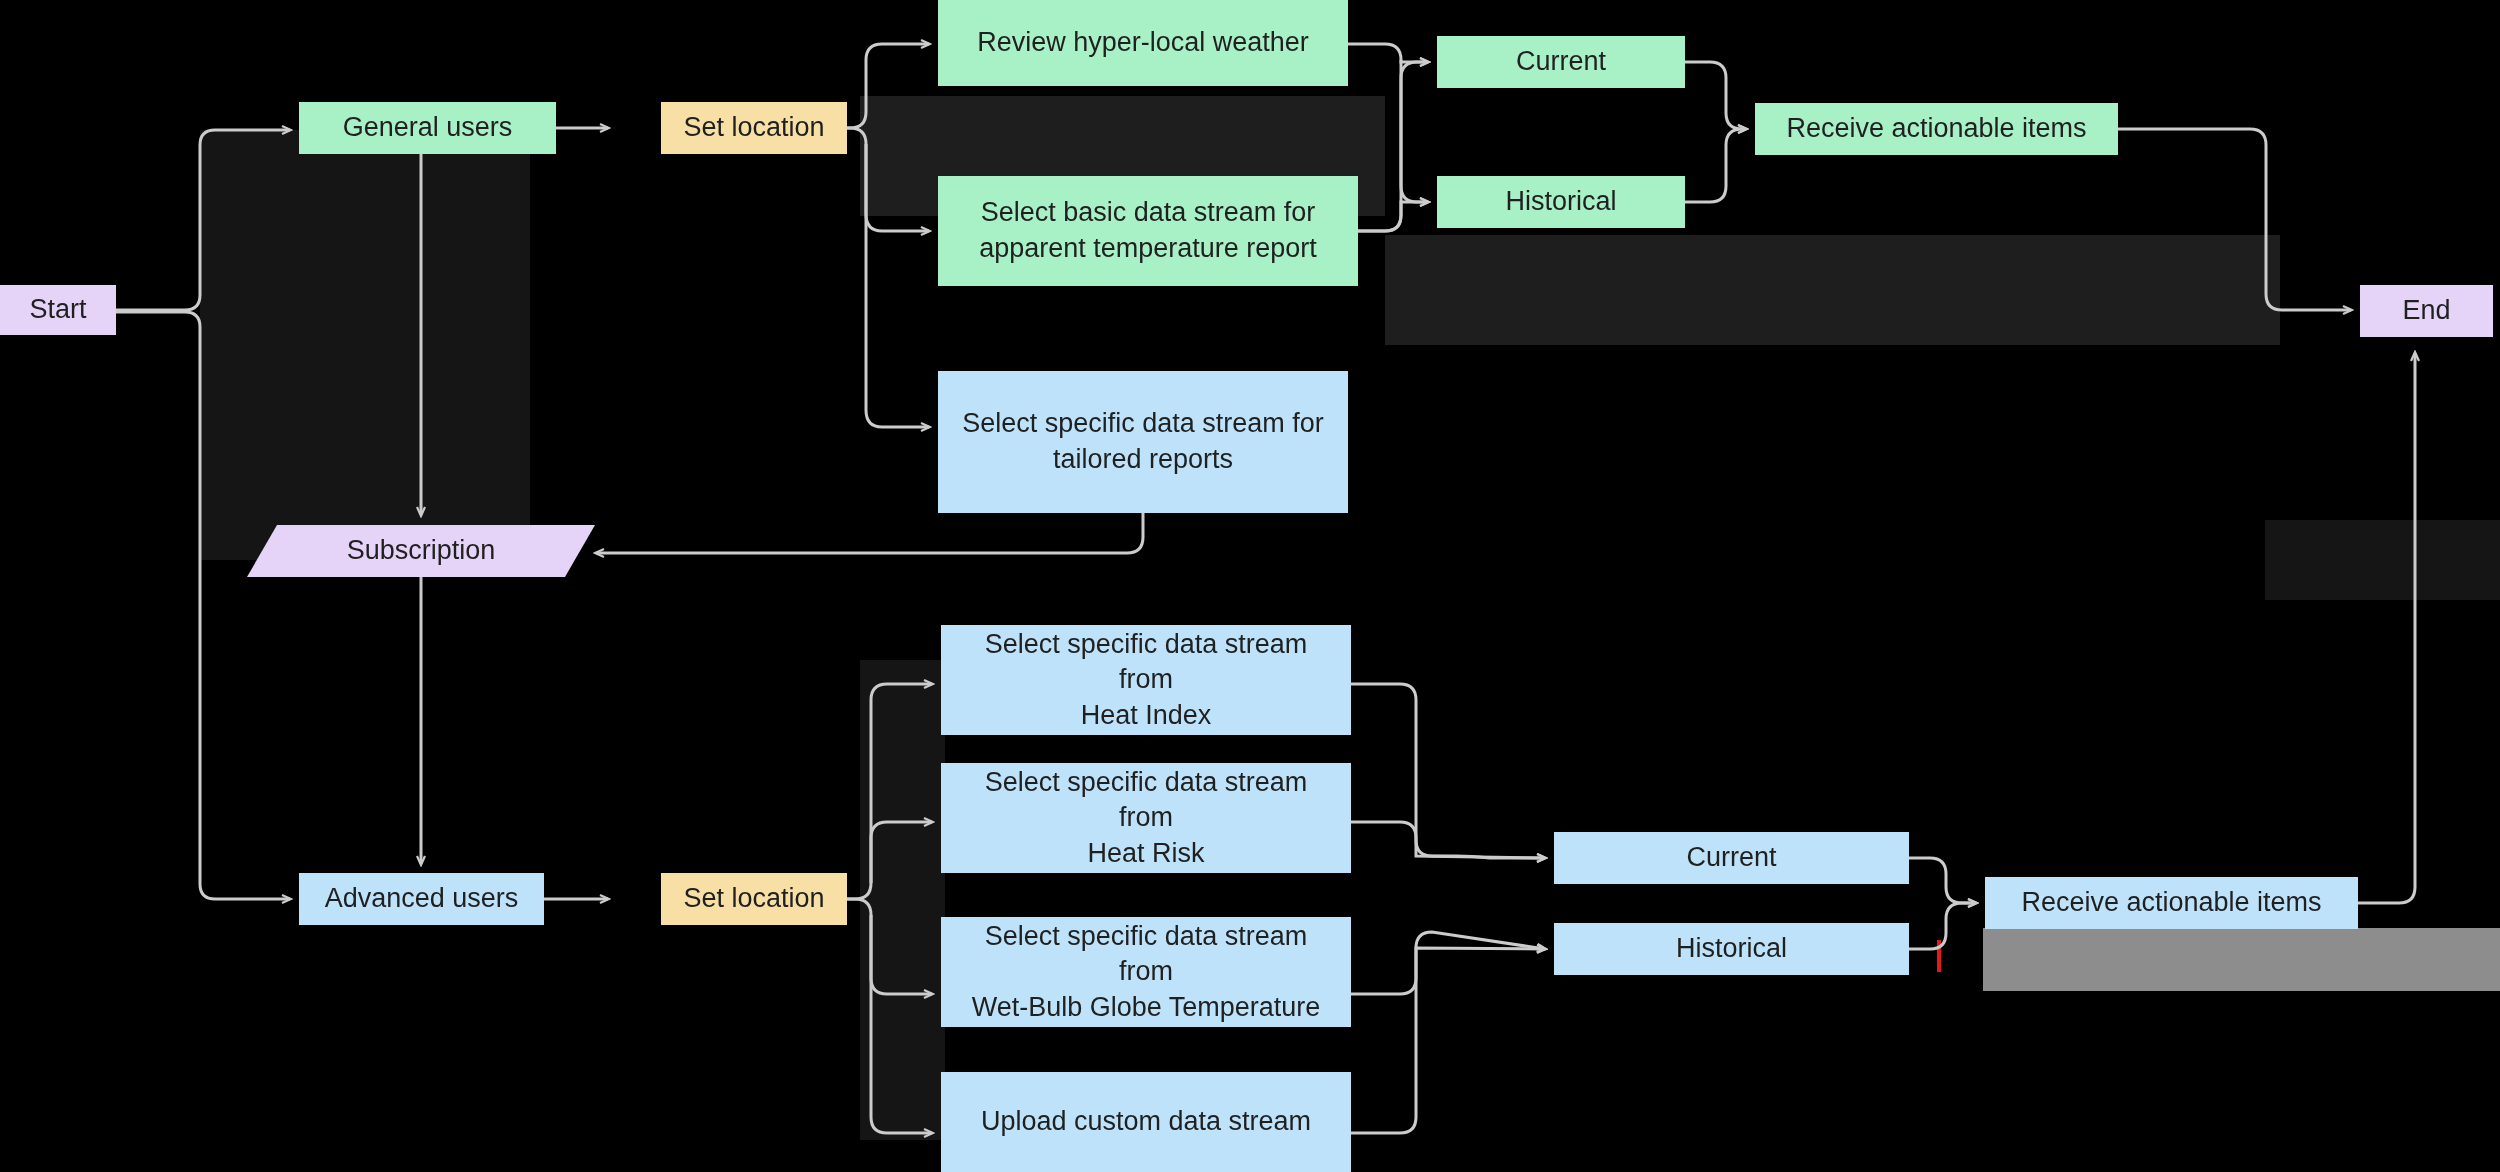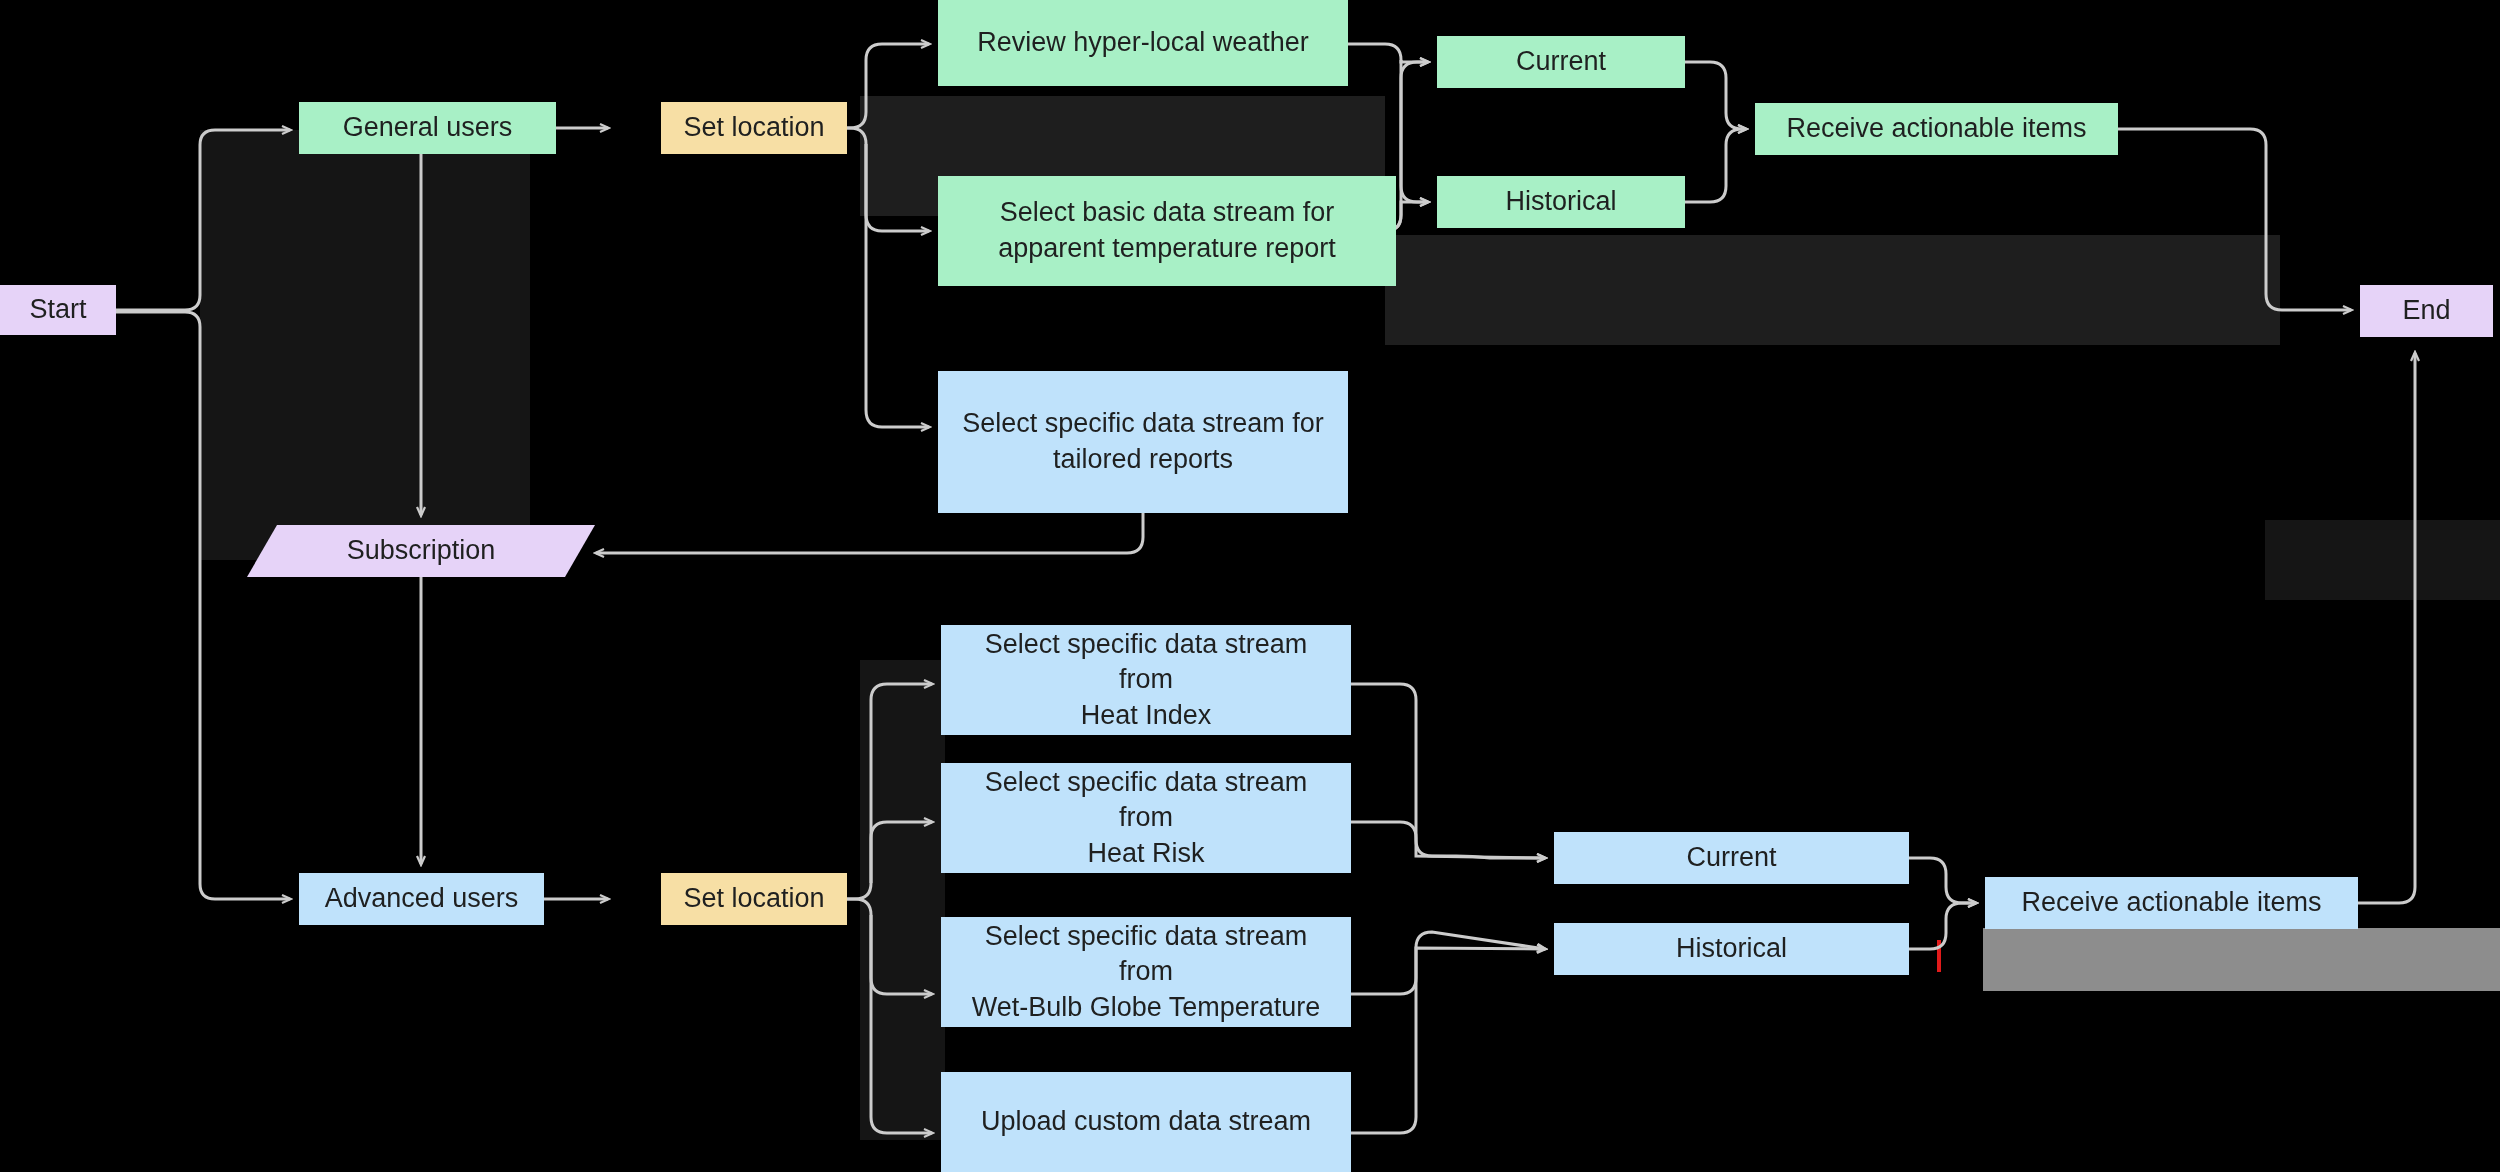--- a/index.html
+++ b/index.html
@@ -138,21 +138,21 @@
   </div>
 
   <div class="node amber" style="left:617px; top:102px; width:186px; height:52px;">
     <span>Set location</span>
   </div>
 
   <div class="node green" style="left:938px; top:0px; width:410px; height:86px;">
     <span>Review hyper-local weather</span>
   </div>
 
-  <div class="node green" style="left:938px; top:176px; width:458px; height:110px;">
+  <div class="node green" style="left:938px; top:176px; width:420px; height:110px;">
     <span>Select basic data stream for
 apparent temperature report</span>
   </div>
 
   <div class="node blue" style="left:938px; top:371px; width:410px; height:142px;">
     <span>Select specific data stream for
 tailored reports</span>
   </div>
 
   <div class="node green" style="left:1437px; top:36px; width:248px; height:52px;">

